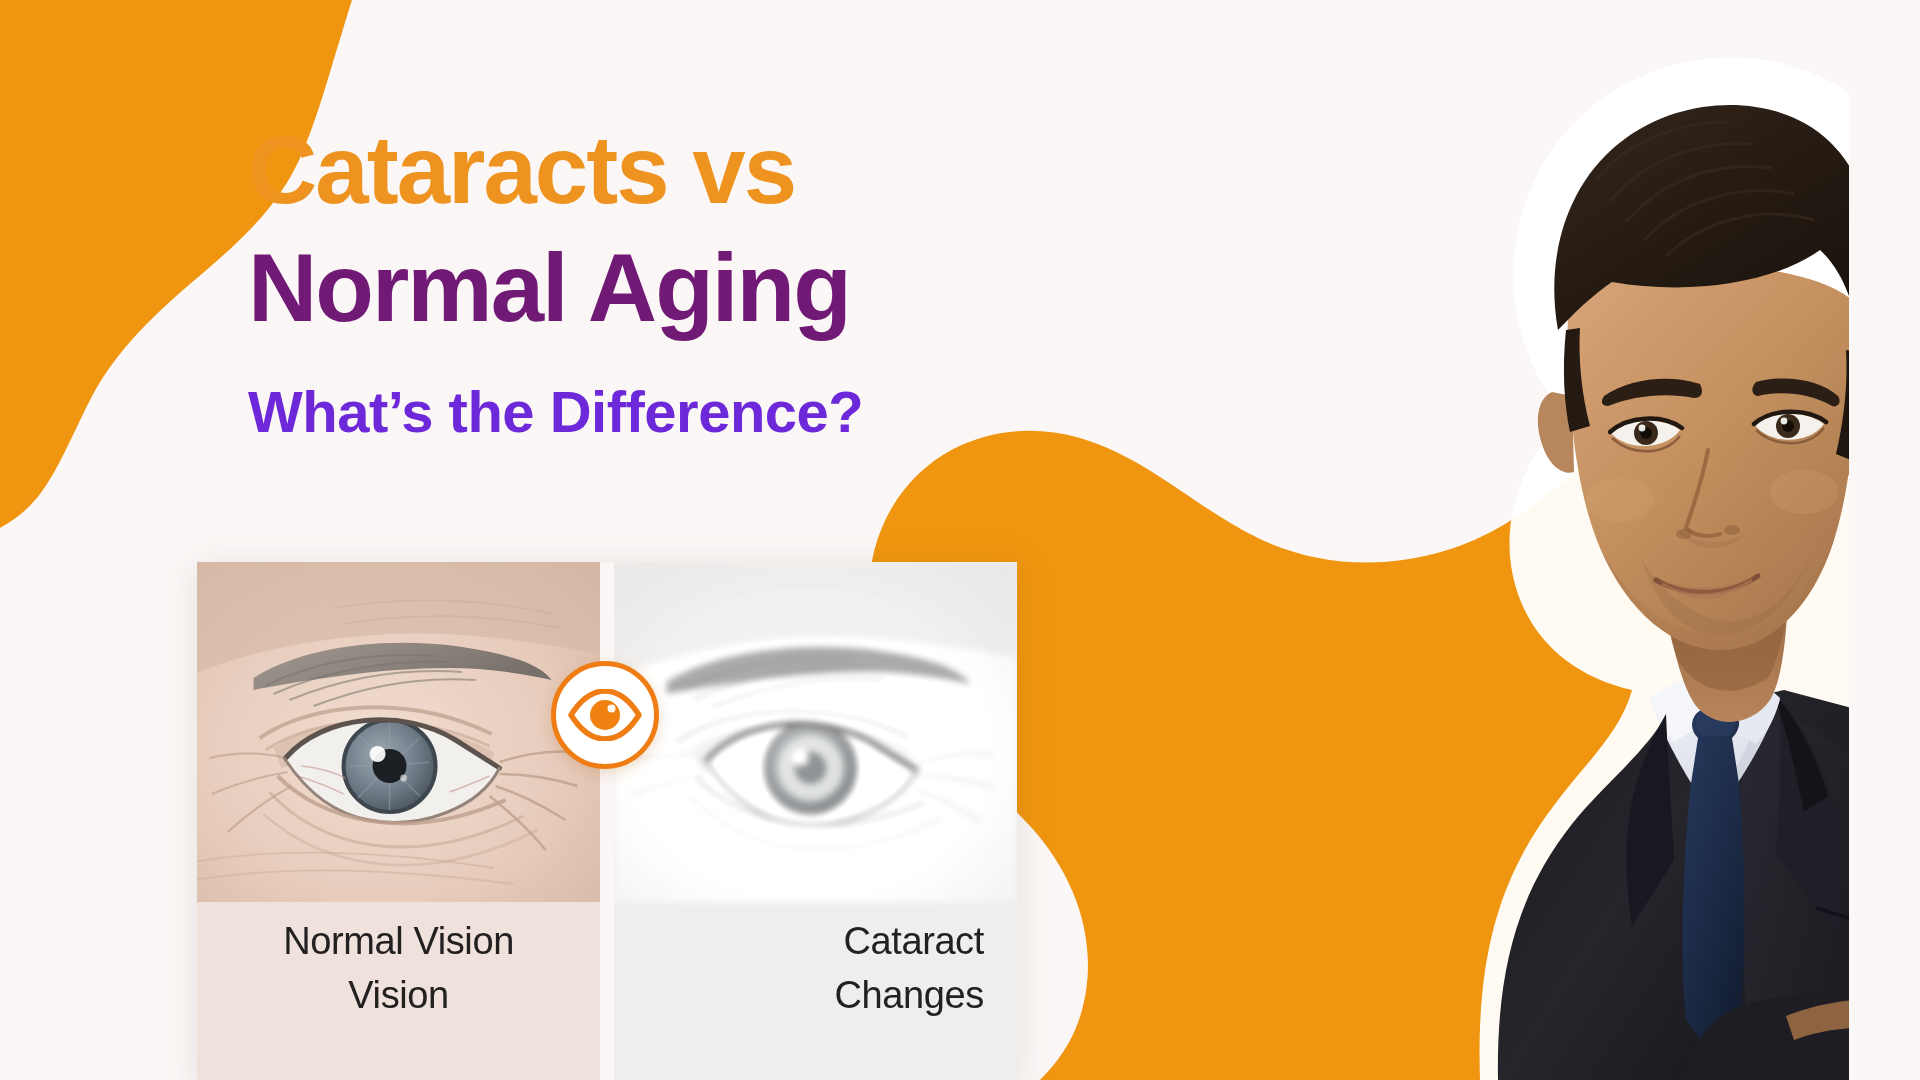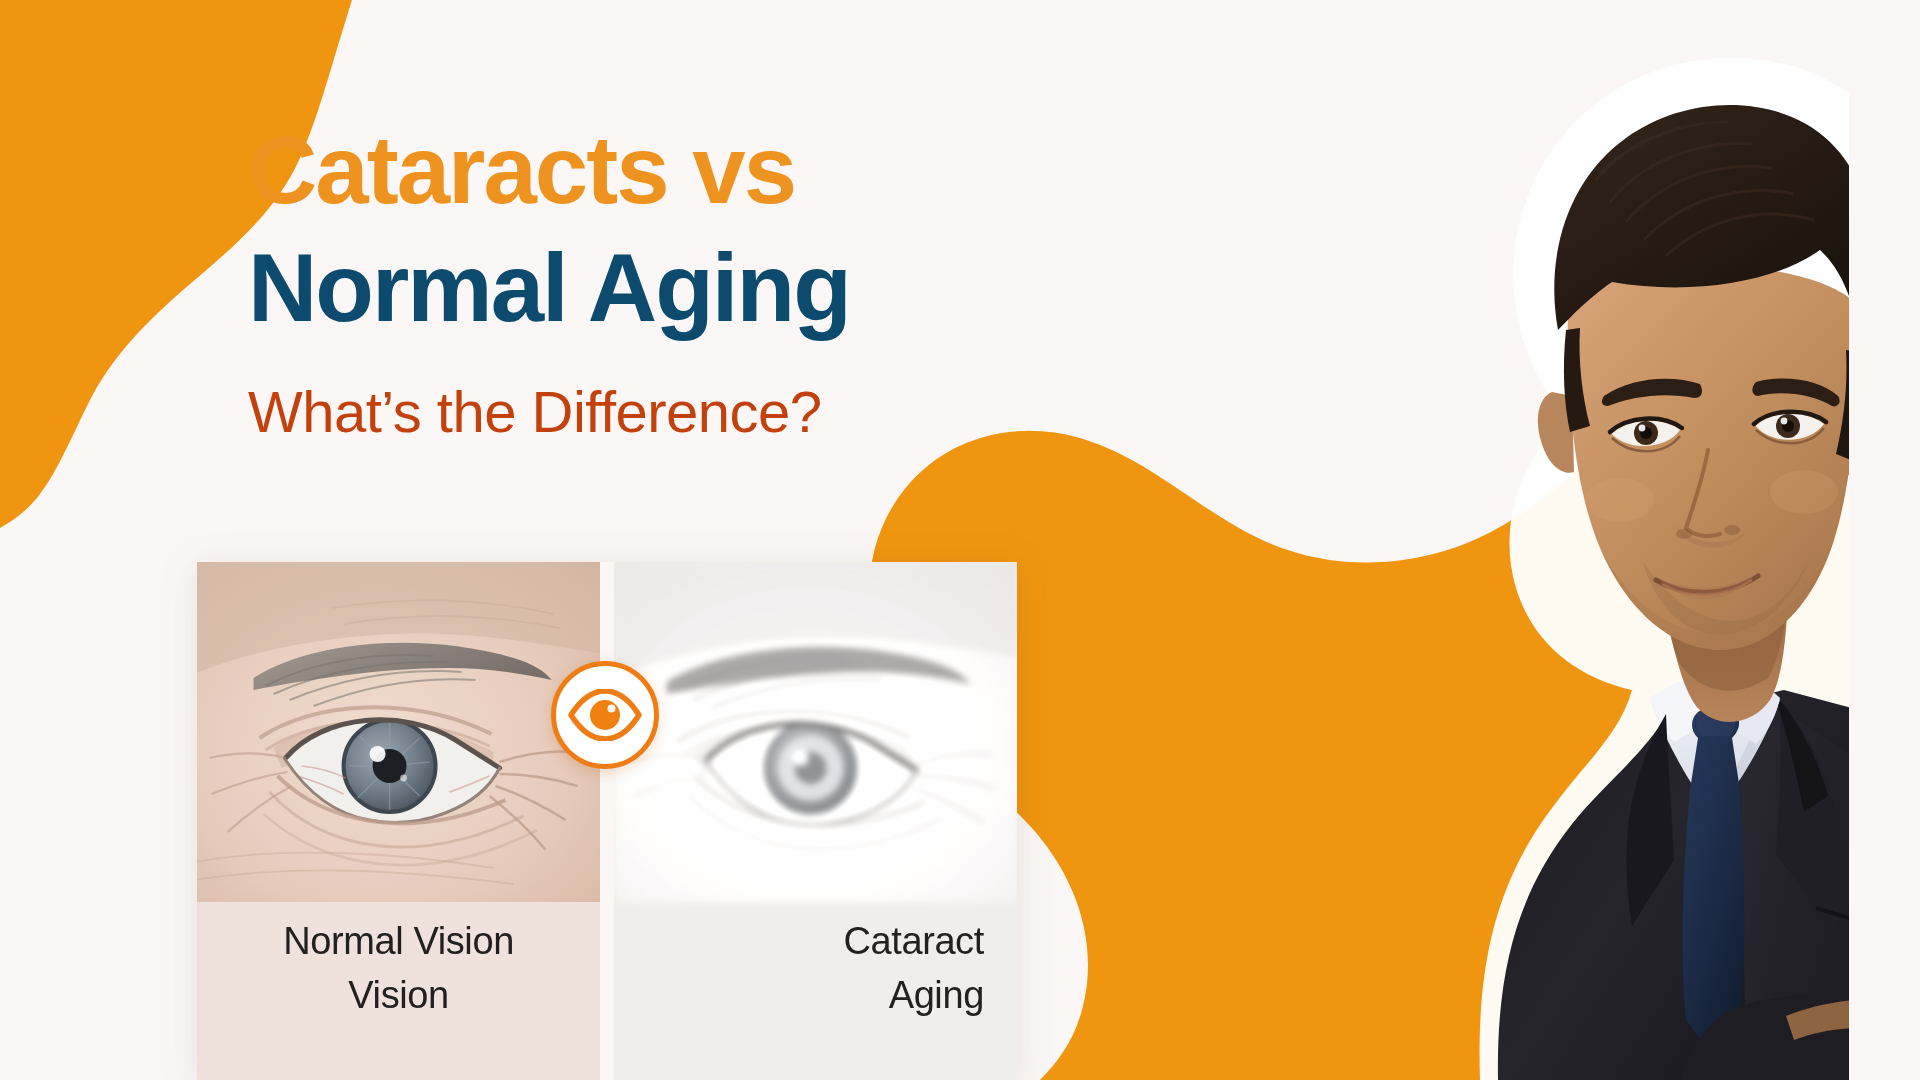--- a/index.html
+++ b/index.html
@@ -26,27 +26,27 @@
     z-index:30;
   }
   .title-line {
     font-weight:700;
     font-size:96px;
     line-height:104px;
     letter-spacing:-2px;
     white-space:nowrap;
   }
   #title-line-1 { color:#EE9320; }
-  #title-line-2 { color:#0c4a6e; margin-top:14px; }
+  #title-line-2 { color:#701a75; margin-top:14px; }
   #subtitle {
     margin-top:40px;
     font-size:58px;
     line-height:64px;
-    font-weight:400;
-    color:#c2410c;
+    font-weight:700;
+    color:#6d28d9;
     letter-spacing:-0.5px;
     white-space:nowrap;
   }
 
   
   #compare {
     position:absolute;
     left:197px; top:562px;
     width:820px; height:518px;
     z-index:25;
@@ -311,21 +311,21 @@
             <path d="M302,226 C326,234 350,246 372,260"></path>
           </g>
           <g stroke="#C2BAB6" stroke-width="2.2" fill="none" opacity="0.5">
             <path d="M96,198 C72,192 46,192 20,198"></path>
             <path d="M98,212 C72,216 46,224 22,234"></path>
           </g>
         </svg>
       </div>
       <div class="panel-caption">
         <span>Cataract</span><br>
-        <span>Aging</span>
+        <span>Changes</span>
       </div>
     </div>
   </div>
 
   <div id="eye-badge">
     <svg width="76" height="52" viewBox="0 0 76 52">
       <path d="M4,26 C16,7 28,2 38,2 C48,2 60,7 72,26 C60,45 48,50 38,50 C28,50 16,45 4,26 Z" fill="none" stroke="#F07C14" stroke-width="5.5" stroke-linejoin="round"></path>
       <circle cx="38" cy="26" r="15" fill="#F0800F"></circle>
       <circle cx="44.5" cy="19.5" r="4" fill="#FFFFFF" opacity="0.95"></circle>
     </svg>

